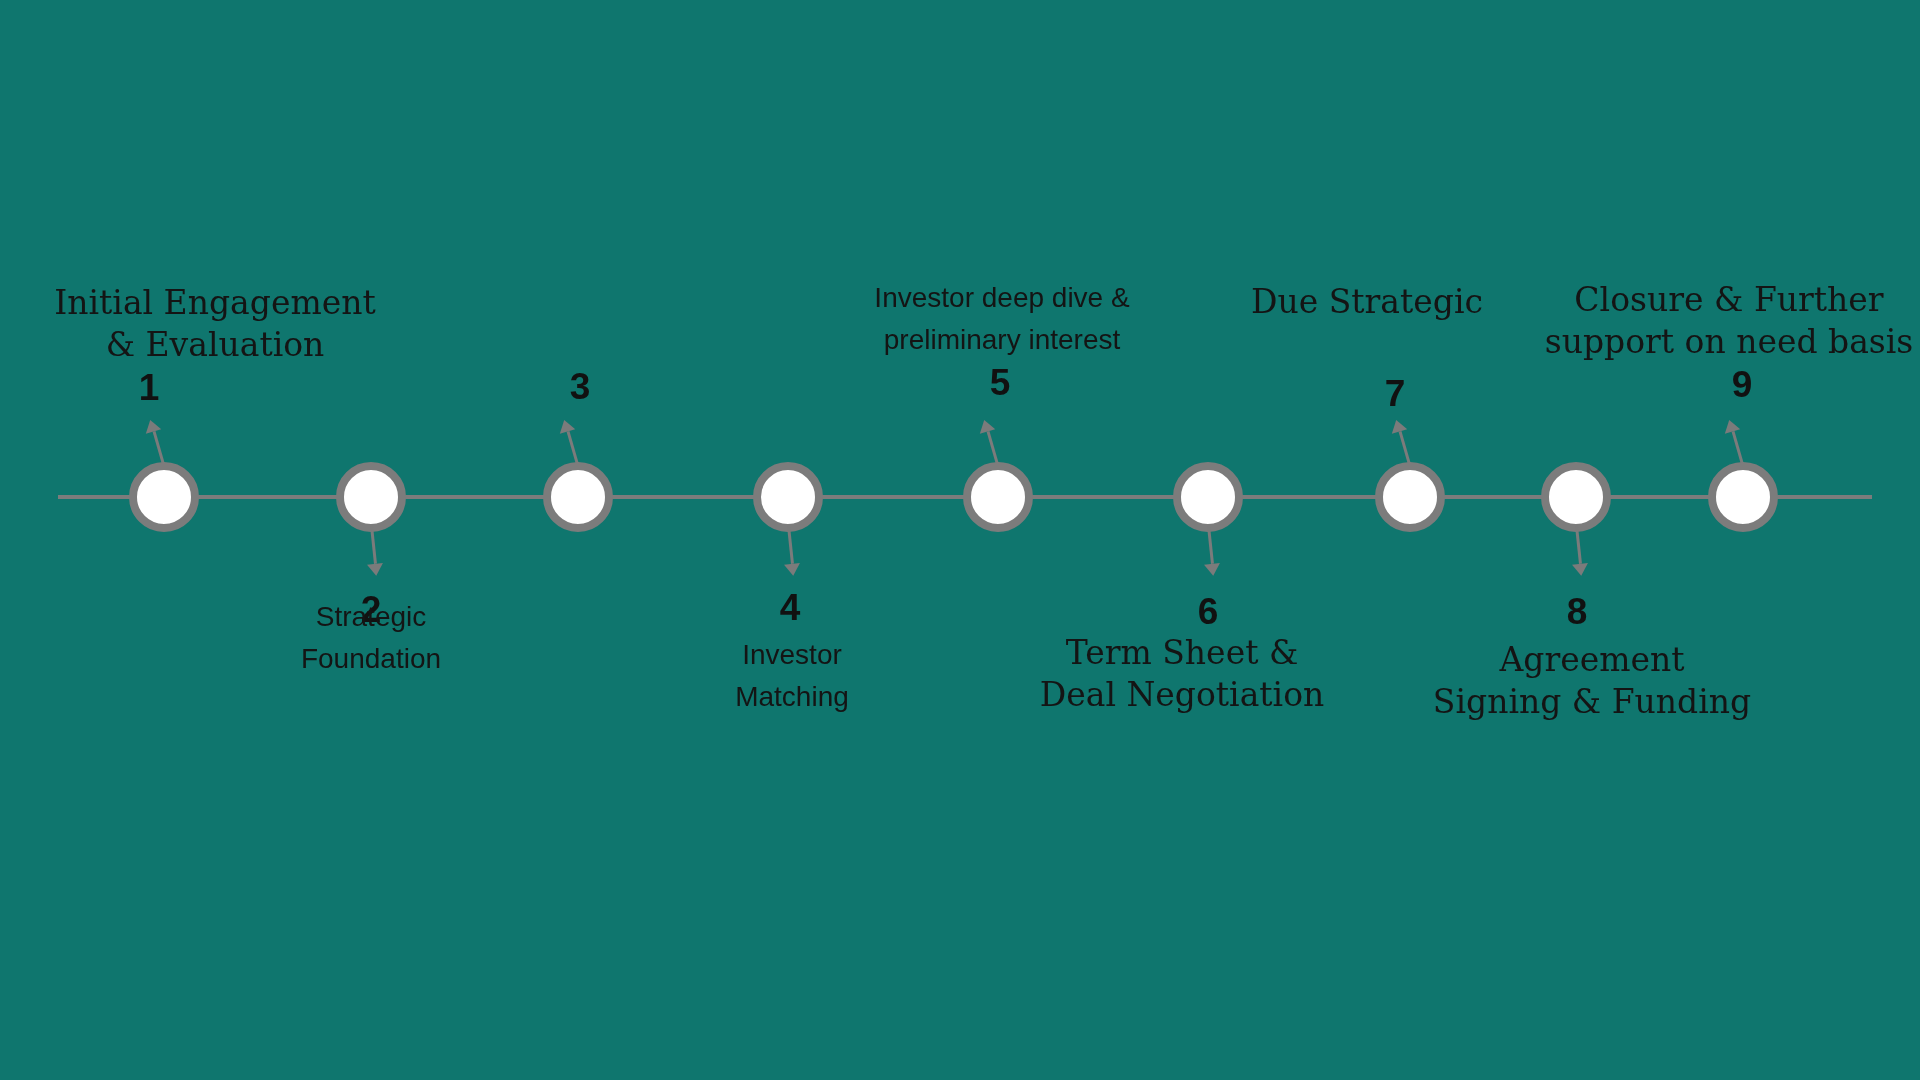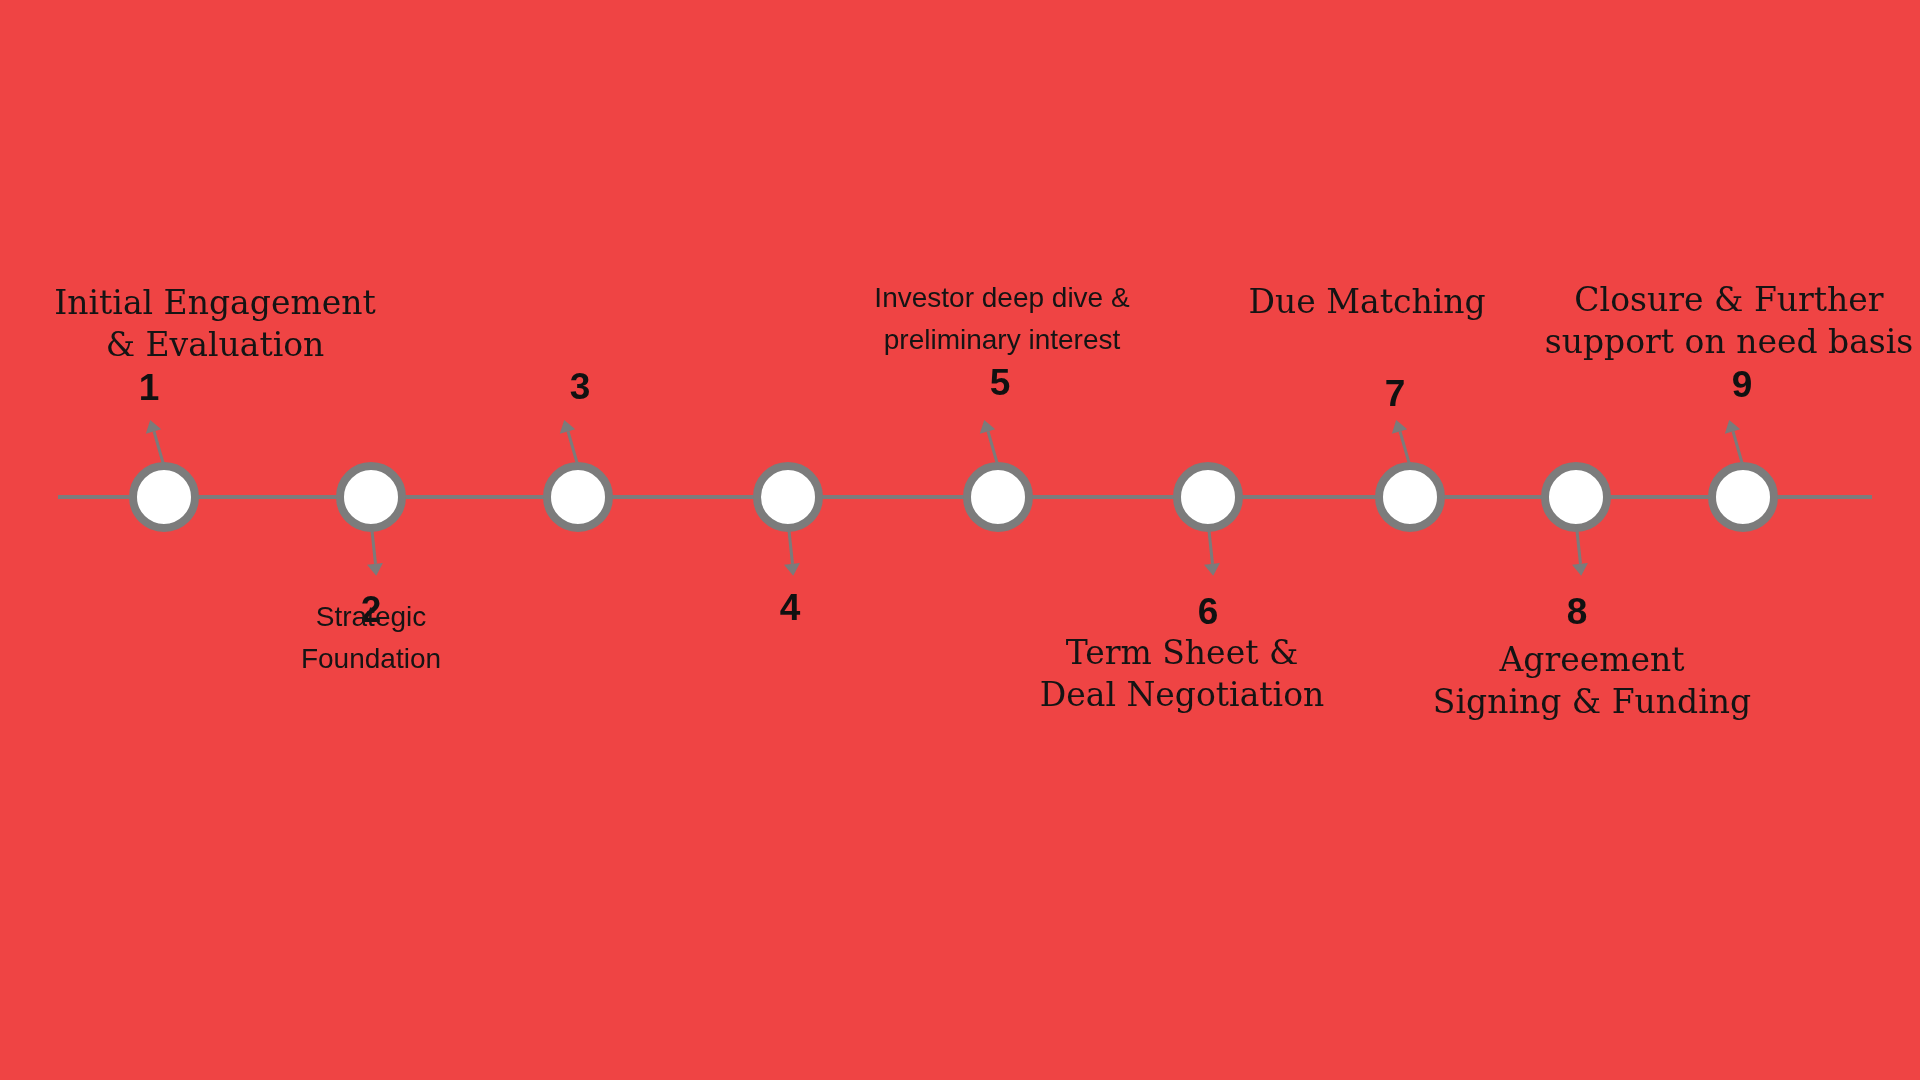--- a/index.html
+++ b/index.html
@@ -4,21 +4,21 @@
 <style>
   html, body {
     margin: 0;
     padding: 0;
     background: #ffffff;
   }
   .canvas {
     position: relative;
     width: 1920px;
     height: 1080px;
-    background: #ef4444;
+    background: #0f766e;
     overflow: hidden;
     font-family: "Liberation Sans", sans-serif;
     text-decoration: underline;
   }
   .baseline {
     position: absolute;
     left: 58px;
     top: 495px;
     width: 1814px;
     height: 4px;
@@ -128,40 +128,42 @@
     <div class="stem"></div>
   </div>
   <div class="circle" style="left:543px;"></div>
 
   <div class="circle" style="left:753px;"></div>
   <div class="arrow down" style="left:780px;">
     <div class="stem"></div>
     <div class="head-down"></div>
   </div>
   <div class="num" style="left:765px; top:585px;">4</div>
+  <div class="label sans" style="left:592px; top:634px;">Investor
+Matching</div>
 
   <div class="label sans" style="left:802px; top:277px;">Investor deep dive &amp;
 preliminary interest</div>
   <div class="num" style="left:975px; top:360px;">5</div>
   <div class="arrow up" style="left:990px;">
     <div class="head-up"></div>
     <div class="stem"></div>
   </div>
   <div class="circle" style="left:963px;"></div>
 
   <div class="circle" style="left:1173px;"></div>
   <div class="arrow down" style="left:1200px;">
     <div class="stem"></div>
     <div class="head-down"></div>
   </div>
   <div class="num" style="left:1183px; top:589px;">6</div>
   <div class="label serif" style="left:982px; top:632px;">Term Sheet &amp;
 Deal Negotiation</div>
 
-  <div class="label serif" style="left:1167px; top:281px;">Due Matching</div>
+  <div class="label serif" style="left:1167px; top:281px;">Due Strategic</div>
   <div class="num" style="left:1370px; top:371px;">7</div>
   <div class="arrow up" style="left:1402px;">
     <div class="head-up"></div>
     <div class="stem"></div>
   </div>
   <div class="circle" style="left:1375px;"></div>
 
   <div class="circle" style="left:1541px;"></div>
   <div class="arrow down" style="left:1568px;">
     <div class="stem"></div>

